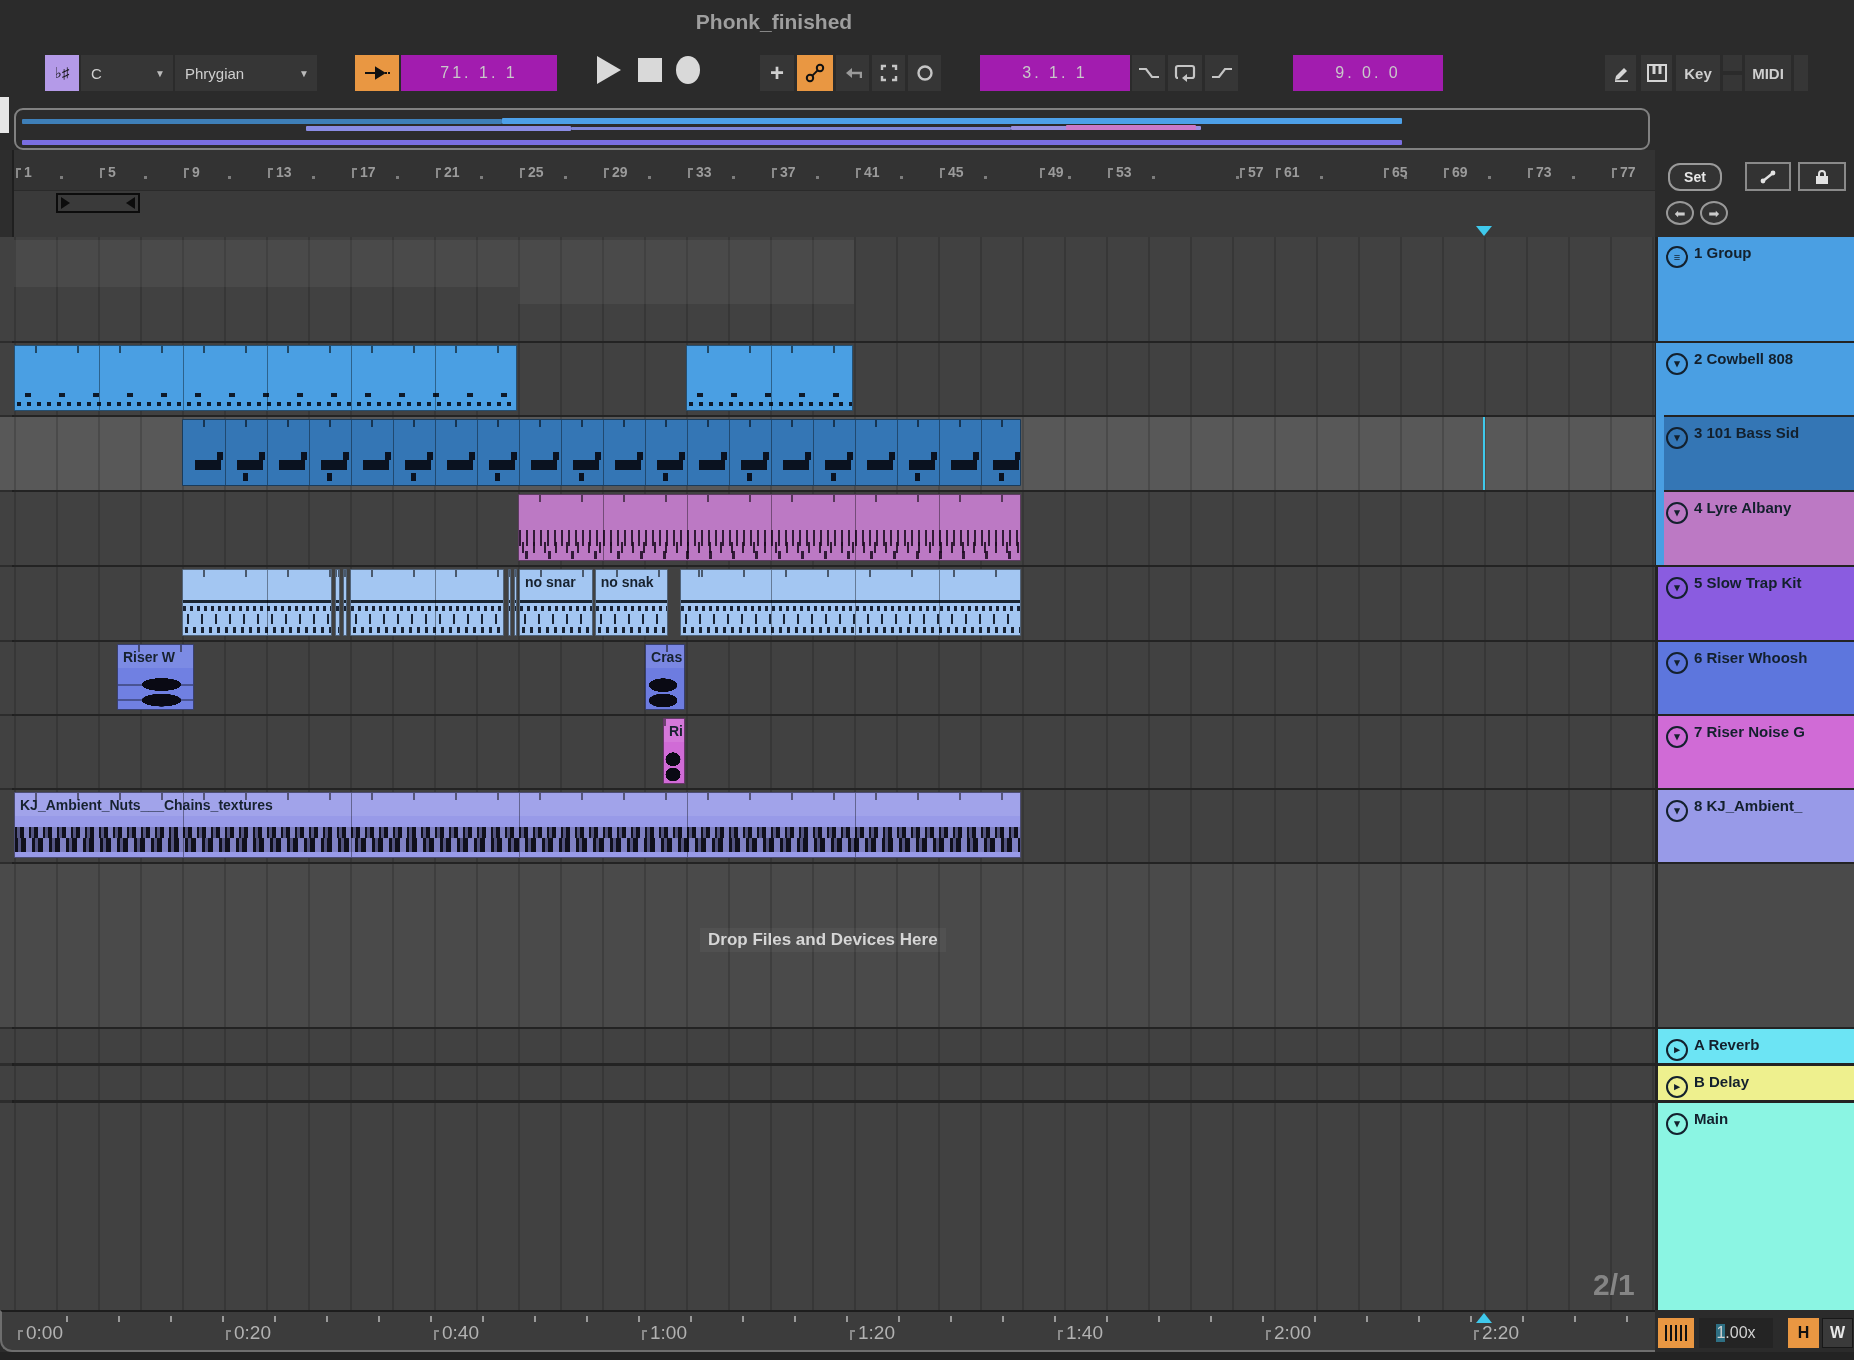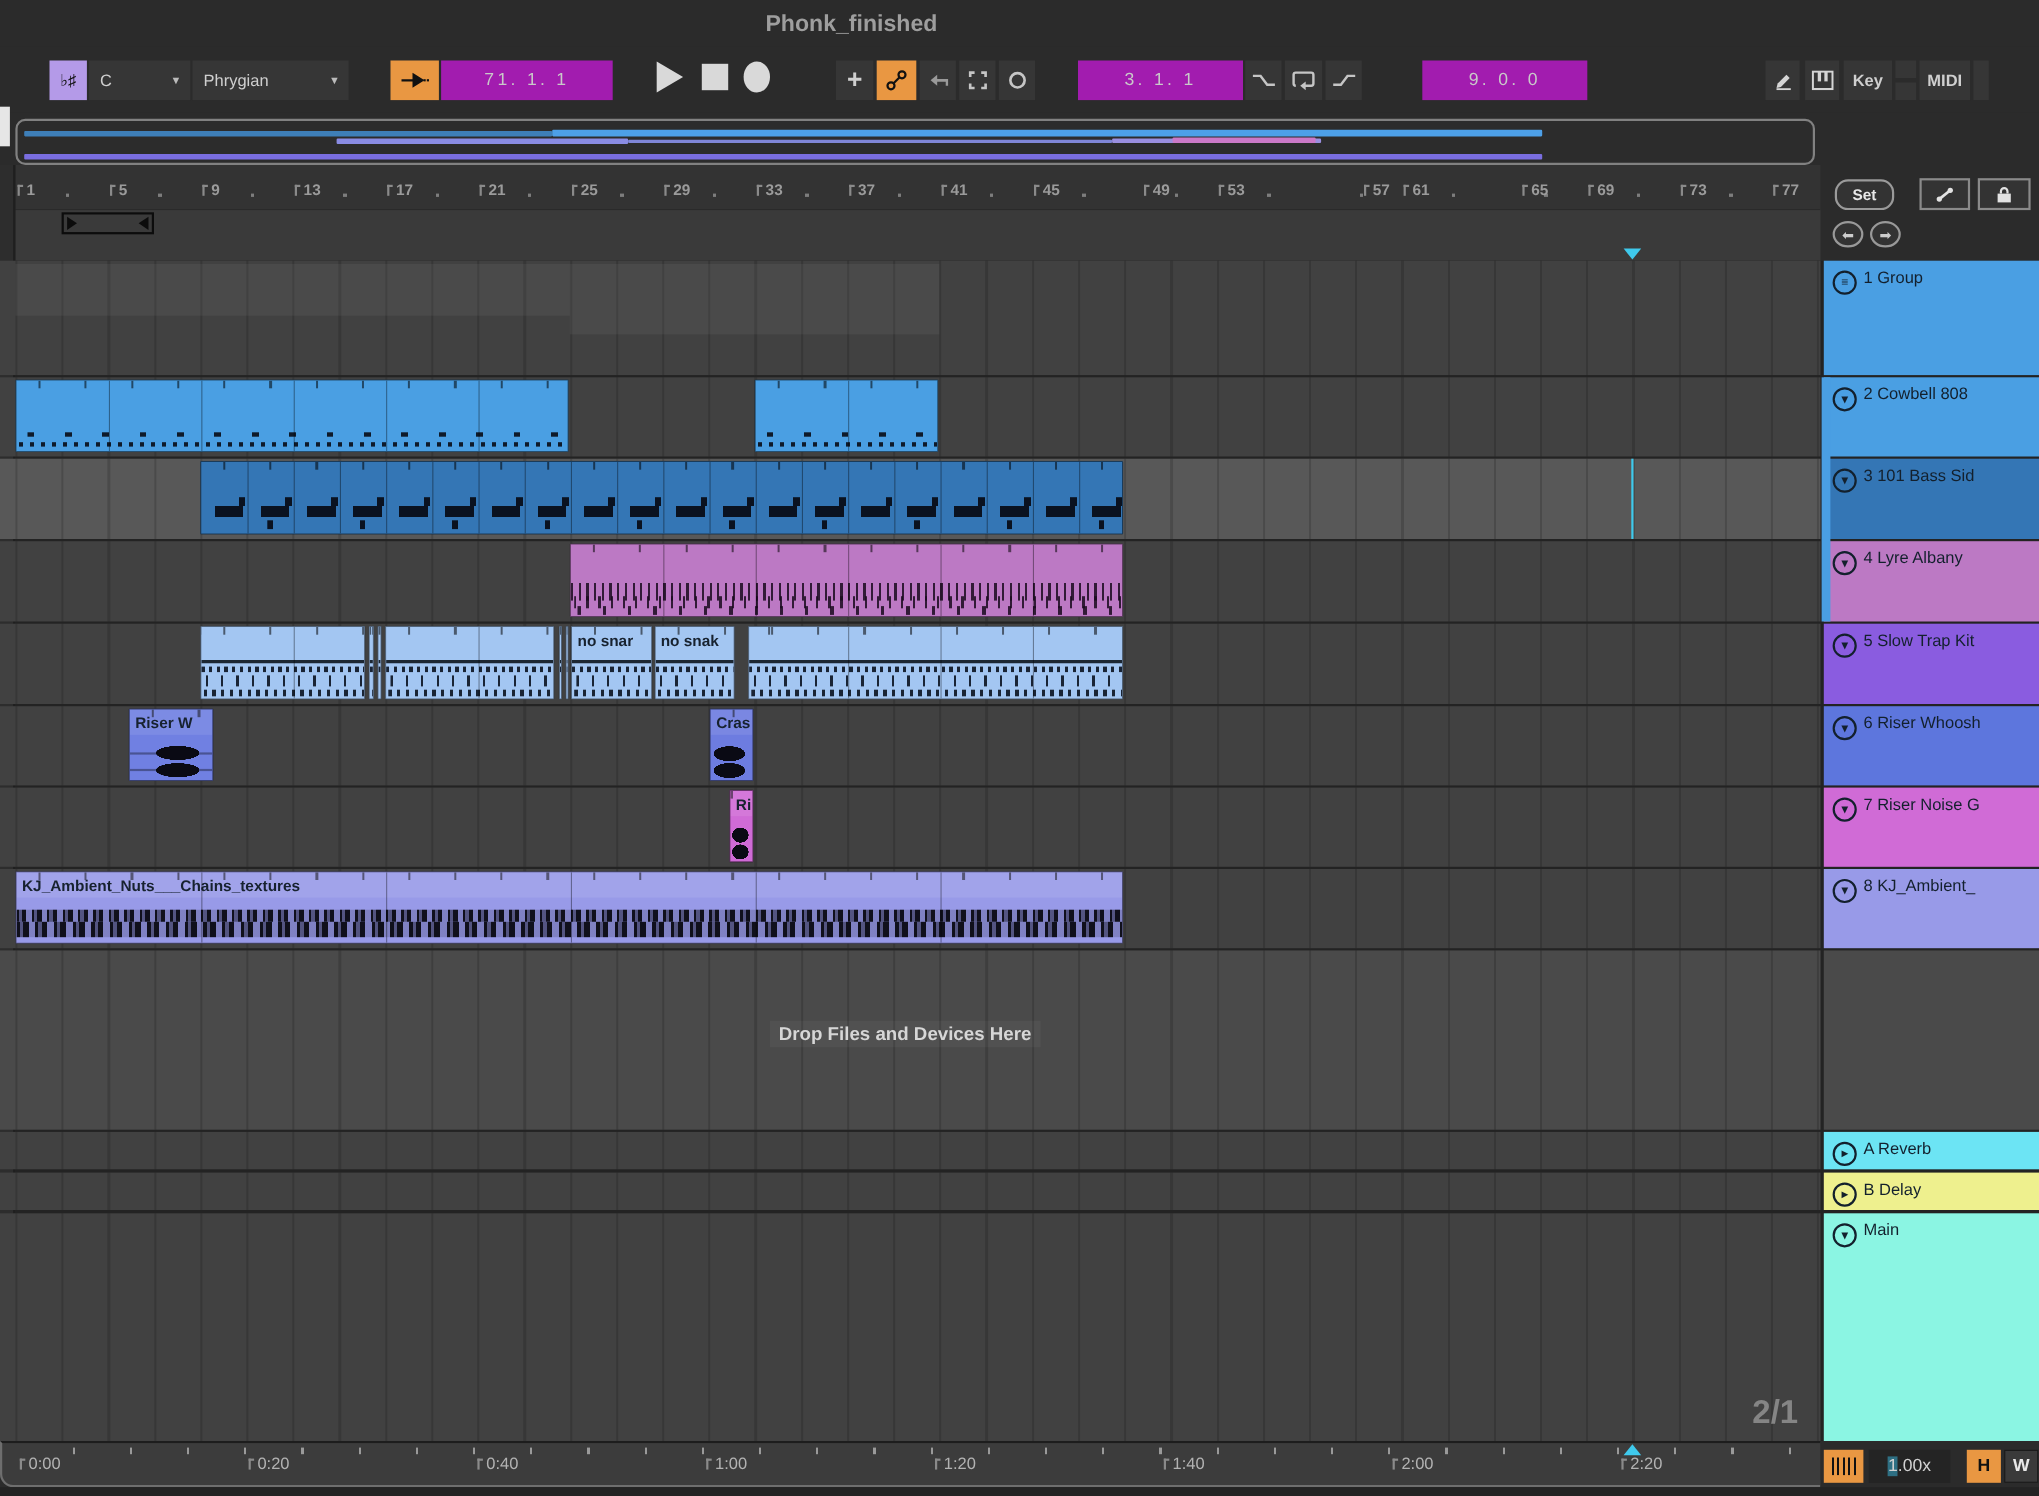--- a/index.html
+++ b/index.html
@@ -83,21 +83,21 @@
     radial-gradient(ellipse 60% 32% at 45% 75%,#0a0a14 62%,transparent 63%);background-repeat:no-repeat;}
   .pat-stereo .content{background-image:
     repeating-linear-gradient(90deg,#10101c 0 2px,rgba(16,16,28,.5) 2px 5px,#10101c 5px 9px,rgba(16,16,28,.18) 9px 14px),
     repeating-linear-gradient(90deg,#10101c 0 3px,rgba(16,16,28,.5) 3px 6px,#10101c 6px 11px,rgba(16,16,28,.18) 11px 17px);
     background-size:100% 11px,100% 14px;background-position:0 24%,0 76%;background-repeat:no-repeat;}
   .audio .clip-label{background:rgba(255,255,255,.09);padding-bottom:3px;}
   .ghostclip{position:absolute;background:rgba(255,255,255,.05);}
   
   #headers-bg{position:absolute;left:1655px;top:237px;width:199px;height:1073px;background:#232323;}
   .thead{position:absolute;left:1658px;width:196px;box-sizing:border-box;padding:7px 0 0 8px;overflow:hidden;}
-  .thead .tname{font-size:15px;font-weight:normal;color:#13202d;white-space:nowrap;vertical-align:3px;}
+  .thead .tname{font-size:15px;font-weight:bold;color:#13202d;white-space:nowrap;vertical-align:3px;}
   .cicon{display:inline-flex;align-items:center;justify-content:center;width:22px;height:22px;border:2px solid #13202d;
     border-radius:50%;box-sizing:border-box;margin-right:6px;font-size:11px;color:#13202d;font-weight:bold;}
   #group-strip{position:absolute;left:1656px;width:8px;background:#4a9fe3;z-index:3;}
   
   .pillbtn{position:absolute;border:2px solid #9a9a9a;border-radius:12px;background:#333;color:#e8e8e8;
     font-size:14px;font-weight:bold;display:flex;align-items:center;justify-content:center;box-sizing:border-box;}
   .sqbtn{position:absolute;border:2px solid #8a8a8a;background:#333;color:#ddd;display:flex;align-items:center;justify-content:center;box-sizing:border-box;}
   .navcirc{position:absolute;width:28px;height:24px;border:2px solid #999;border-radius:50%;background:#333;color:#ccc;
     display:flex;align-items:center;justify-content:center;font-size:13px;box-sizing:border-box;}
   
@@ -108,21 +108,21 @@
     border-bottom:10px solid #3fc9ec;z-index:4;}
   
   #drop-hint{position:absolute;font-size:17px;font-weight:bold;color:#d6d6d6;background:rgba(255,255,255,.04);
     padding:2px 8px;white-space:nowrap;z-index:2;}
   #timesig-marker{position:absolute;font-size:30px;font-weight:bold;color:#858585;z-index:2;}
   
   #time-ruler{position:absolute;left:0;top:1310px;width:1655px;height:42px;background:#3c3c3c;
     border-top:2px solid #1d1d1d;border-bottom-left-radius:12px;border-left:2px solid #6e6e6e;border-bottom:2px solid #6e6e6e;
     box-sizing:border-box;background-image:repeating-linear-gradient(90deg,#9a9a9a 0 2px,transparent 2px 52px);
     background-size:1680px 6px;background-position:64px 4px;background-repeat:no-repeat;}
-  .time-label{position:absolute;top:10px;font-size:15px;color:#b2b2b2;white-space:nowrap;}
+  .time-label{position:absolute;top:10px;font-size:19px;color:#b2b2b2;white-space:nowrap;}
   #bottom-strip{position:absolute;left:0;top:1352px;width:100%;height:8px;background:#232323;}
   
   .bbtn{position:absolute;top:1318px;height:30px;display:flex;align-items:center;justify-content:center;
     font-size:16px;font-weight:bold;box-sizing:border-box;}
   #wave-btn{background:#e99742;width:36px;
     background-image:linear-gradient(90deg,transparent 0 7px,#111 7px 9px,transparent 9px 12px,#111 12px 14px,transparent 14px 17px,#111 17px 19px,transparent 19px 22px,#111 22px 24px,transparent 24px 27px,#111 27px 29px,transparent 29px 36px);
     background-size:36px 16px;background-position:0 7px;background-repeat:no-repeat;}
   #speed-box{background:#242424;width:74px;color:#d2d2d2;font-weight:normal;}
   #speed-box .selch{background:#2e6f83;}
   #h-btn{background:#e99742;color:#111;width:31px;}

